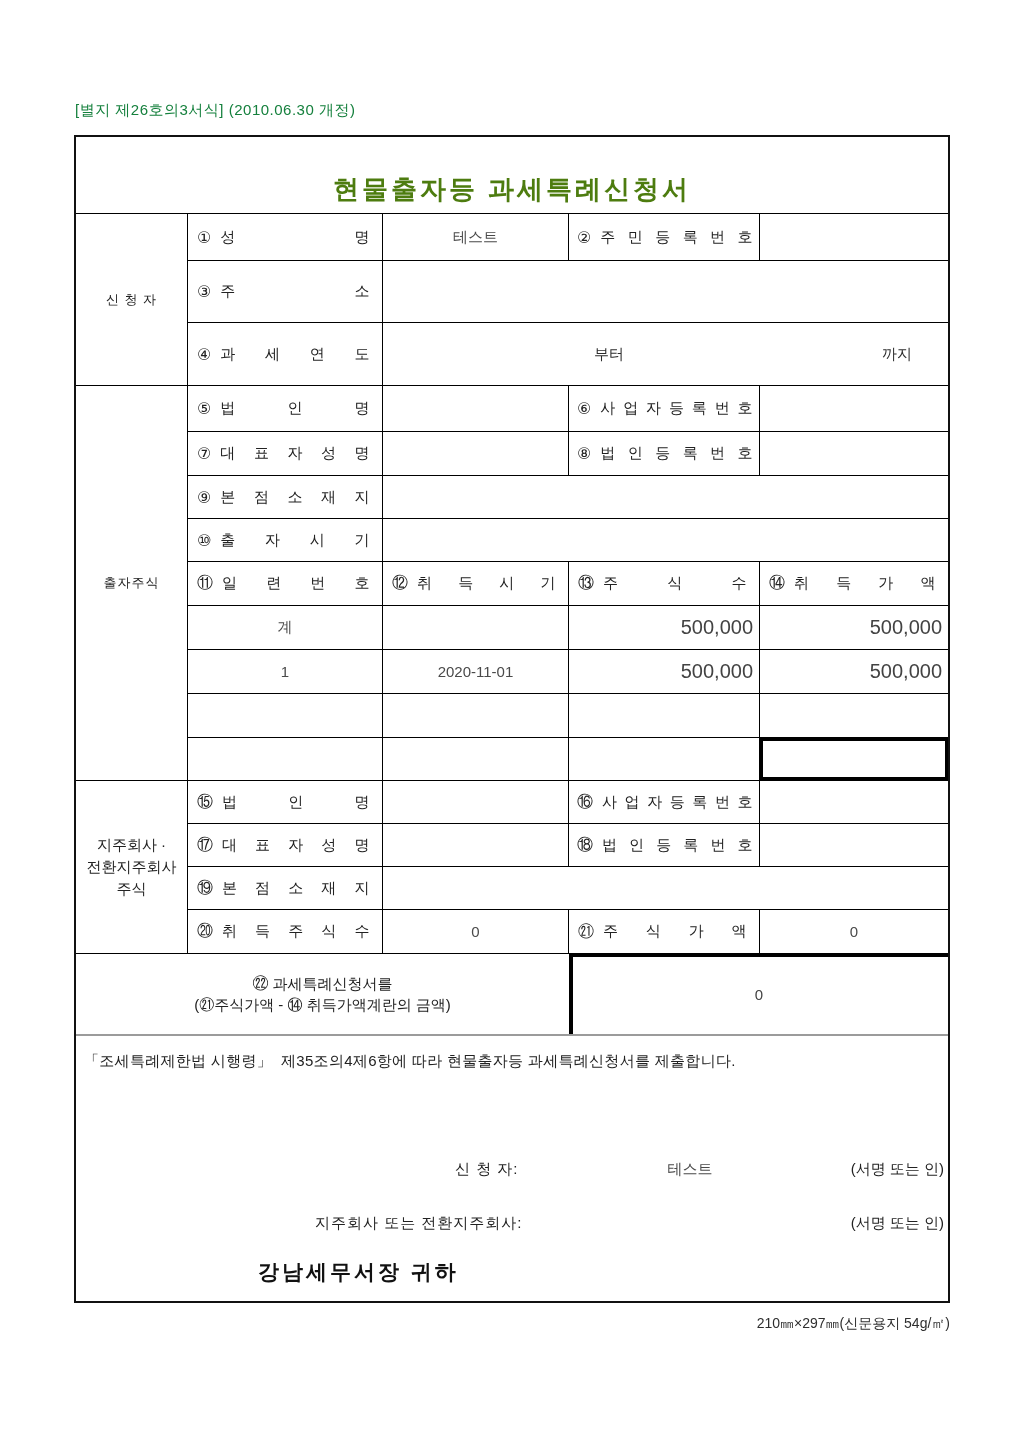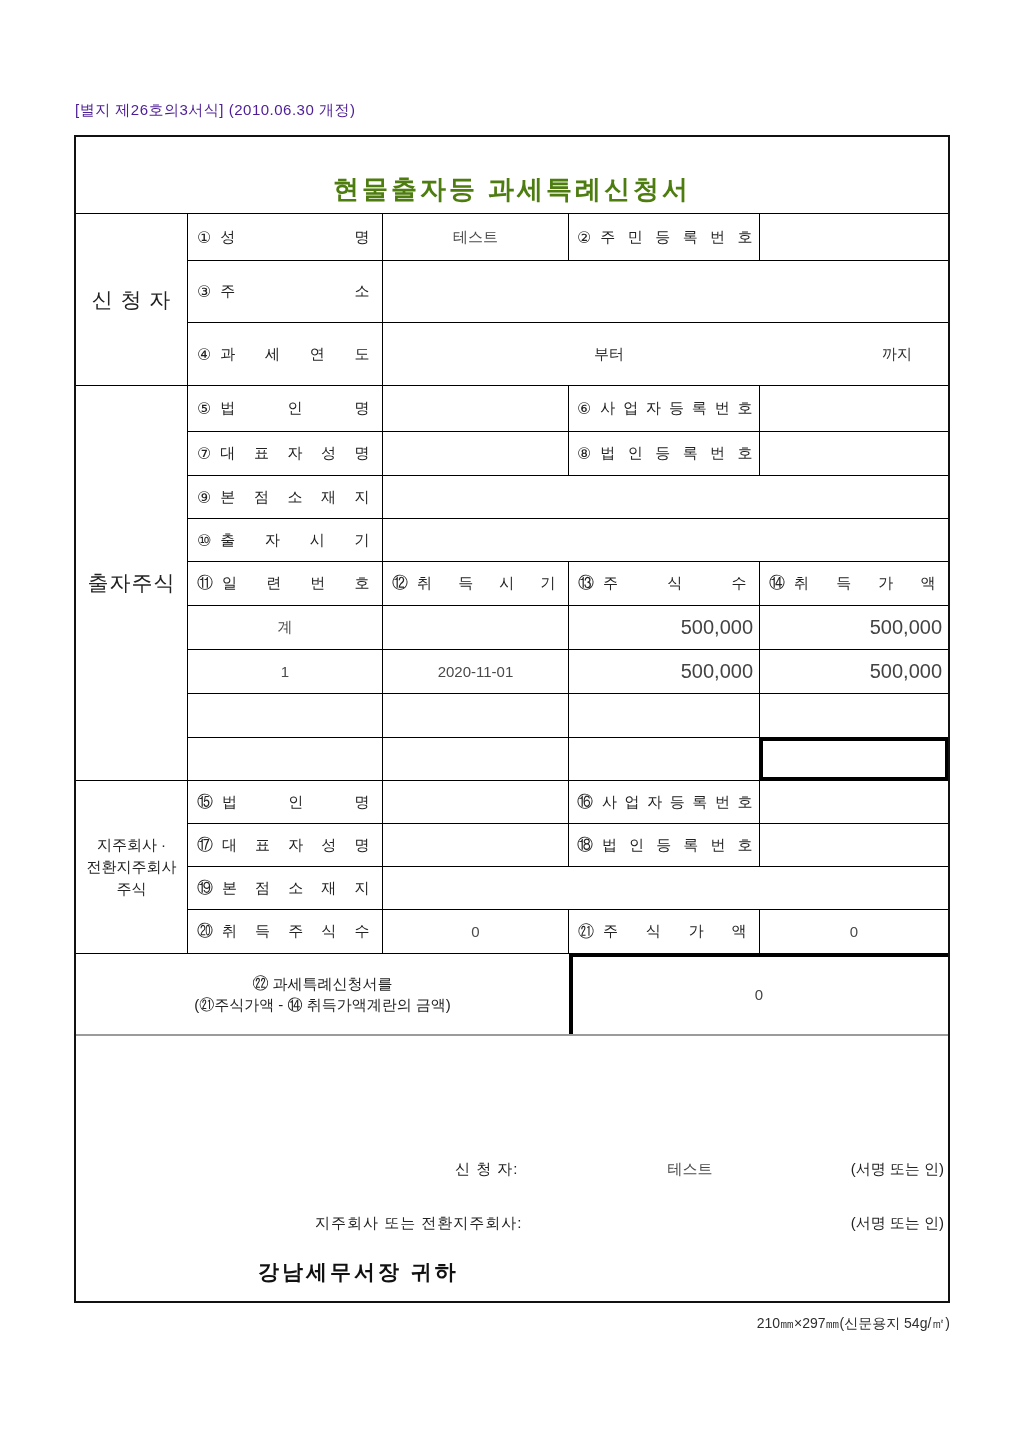--- a/index.html
+++ b/index.html
@@ -1,25 +1,25 @@
 <!DOCTYPE html>
 <html><head>
 <meta charset="utf-8">
 <style>
   html,body{margin:0;padding:0;background:#ffffff;}
   body{width:1024px;height:1447px;position:relative;
        font-family:"Liberation Sans","DejaVu Sans",sans-serif;color:#1d1d1d;}
-  .form-ref{position:absolute;left:75px;top:101px;font-size:15px;letter-spacing:.5px;color:#4c1d95;}
+  .form-ref{position:absolute;left:75px;top:101px;font-size:15px;letter-spacing:.5px;color:#15803d;}
   .form{position:absolute;left:74px;top:135px;width:876px;height:1168px;
         border:2px solid #111;box-sizing:border-box;background:#fff;}
   .title-row{height:76px;display:flex;align-items:center;justify-content:center;}
   .title-row span{font-size:26px;font-weight:bold;letter-spacing:3px;color:#4d7c0f;margin-top:28px;}
   .section{display:flex;border-top:1px solid #000;}
   .colA{width:111px;display:flex;flex-direction:column;align-items:center;justify-content:center;
-        font-size:21px;color:#222;text-align:center;line-height:22px;letter-spacing:1px;}
+        font-size:13px;color:#222;text-align:center;line-height:22px;letter-spacing:1px;}
   .rows{flex:1;border-left:1px solid #000;display:flex;flex-direction:column;}
   .r{display:flex;}
   .r + .r{border-top:1px solid #000;}
   .c{box-sizing:border-box;display:flex;align-items:center;overflow:hidden;}
   .bl{border-left:1px solid #000;}
   .wB{width:194px;}
   .wC{width:186px;}
   .wD{width:191px;}
   .wE{flex:1;}
   .grow{flex:1;}
@@ -240,20 +240,21 @@
     <div class="def-label">
       <div>
         <span class="num">㉒</span><span>과세특례신청서를</span>
       </div>
       <div>(㉑주식가액 - ⑭ 취득가액계란의 금액)</div>
     </div>
     <div class="def-value">0</div>
   </div>
 
   <div class="decl">
+    <div class="statement">「조세특례제한법 시행령」  제35조의4제6항에 따라 현물출자등 과세특례신청서를 제출합니다.</div>
     <div class="sig1">
       <span class="sg-label1">신 청 자:</span>
       <span class="sg-name">테스트</span>
       <span class="sg-note">(서명 또는 인)</span>
     </div>
     <div class="sig2">
       <span class="sg-label2">지주회사 또는 전환지주회사:</span>
       <span class="sg-note">(서명 또는 인)</span>
     </div>
     <div class="recipient">강남세무서장 귀하</div>

